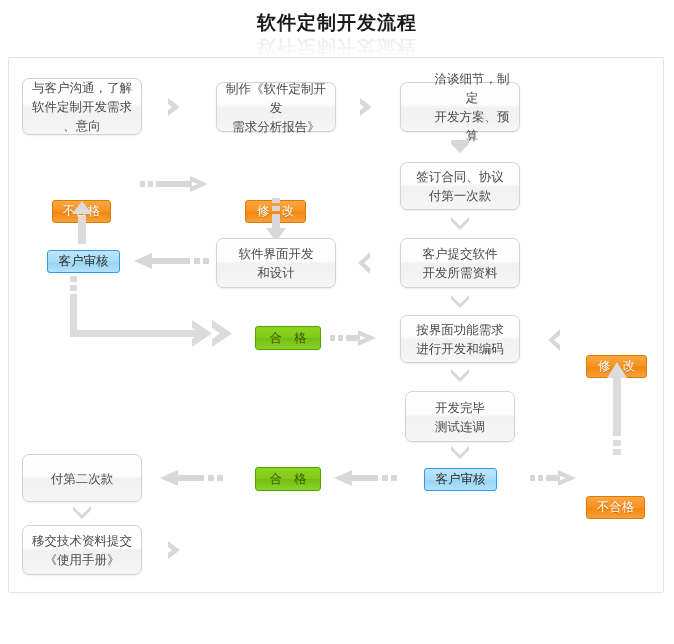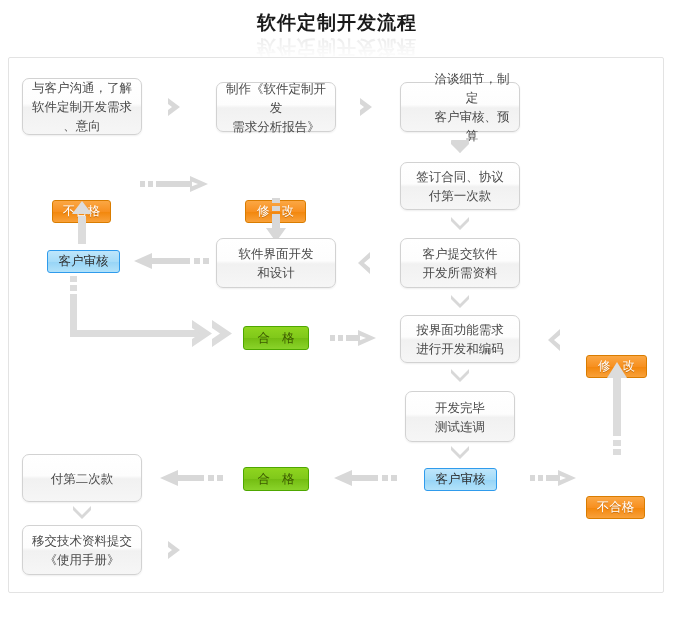--- a/index.html
+++ b/index.html
@@ -72,20 +72,21 @@
     color:#ffffff;
     text-shadow:0 1px 0 rgba(140,70,0,.45);
     margin-top:28px;
   }
   .badge-green{
     border:1px solid #4ea700;
     background:linear-gradient(to bottom,#8fd51f 0%,#80c81a 50%,#74bd12 51%,#8ad32a 100%);
     color:#3d5a00;
     letter-spacing:4px;
     text-indent:4px;
+    margin-left:12px;
   }
   .badge-blue{
     border:1px solid #2f9bec;
     background:linear-gradient(to bottom,#bfe6fb 0%,#a6dcf8 50%,#96d4f6 51%,#b2e2fa 100%);
     color:#2e2e2e;
   }
   .badge-orange.wide-sp{letter-spacing:4px;text-indent:4px;}
 
   
   .arrow{position:absolute;}
@@ -124,21 +125,21 @@
 
   <div class="arrow" style="left:356px;top:95px;">
     <svg width="24" height="24" viewBox="0 0 24 24">
         <path d="M4 3 L16 12 L4 21 L4 15 L8 12 L4 9 Z" fill="#d8d8d8"></path>
       </svg>
   </div>
 
   <div class="node" style="left:400px;top:82px;width:120px;height:50px;padding-left:32px;">
     <span>
       <span>洽谈细节，制定</span>
-      <span>客户审核、预算</span>
+      <span>开发方案、预算</span>
     </span>
   </div>
 
   <div class="arrow" style="left:448px;top:137px;">
     <svg width="24" height="22" viewBox="0 0 24 22">
         <path d="M3 3 L21 3 L21 3 L12 16 L3 3 Z" fill="#d8d8d8"></path>
         <path d="M3 3 L12 12 L21 3 L21 7 L12 16 L3 7 Z" fill="#d8d8d8"></path>
       </svg>
   </div>
 

